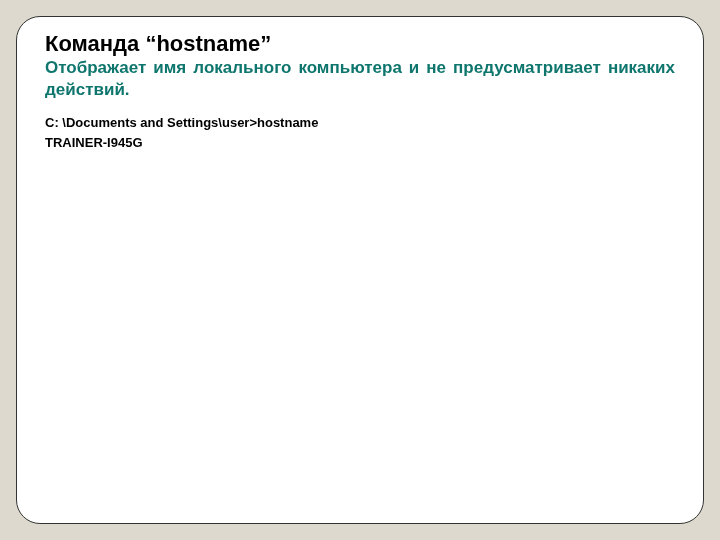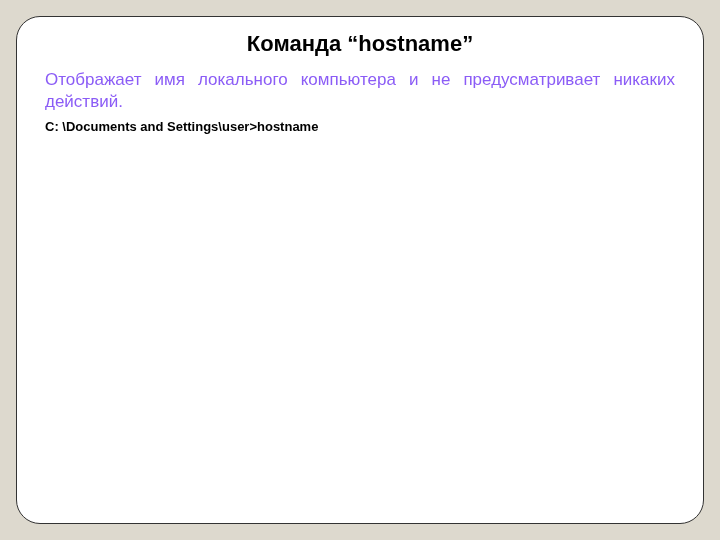--- a/index.html
+++ b/index.html
@@ -13,42 +13,42 @@
   }
   .card {
     width: 688px;
     height: 508px;
     background: #ffffff;
     border: 1px solid #333;
     border-radius: 24px;
     padding: 14px 28px 28px 28px;
   }
   .title {
-    text-align: center;
+    text-align: left;
     font-size: 22px;
     font-weight: bold;
     color: #000;
-    margin-bottom: 12px;
   }
   .desc {
     font-size: 17px;
-    font-weight: normal;
-    color: #8b5cf6;
+    font-weight: bold;
+    color: #0f766e;
     text-align: justify;
     text-align-last: left;
     line-height: 1.3;
-    margin-bottom: 4px;
+    margin-bottom: 12px;
   }
   .cmd-line {
     font-size: 13px;
     font-weight: bold;
     color: #000;
     line-height: 1.5;
   }
 </style>
 </head>
 <body>
 
 <div class="card">
   <h1 class="title">Команда “hostname”</h1>
   <p class="desc">Отображает имя локального компьютера и не предусматривает никаких действий.</p>
   <div class="cmd-line">C: \Documents and Settings\user&gt;hostname</div>
+  <div class="cmd-line">TRAINER-I945G</div>
 </div>
 
 </body></html>

